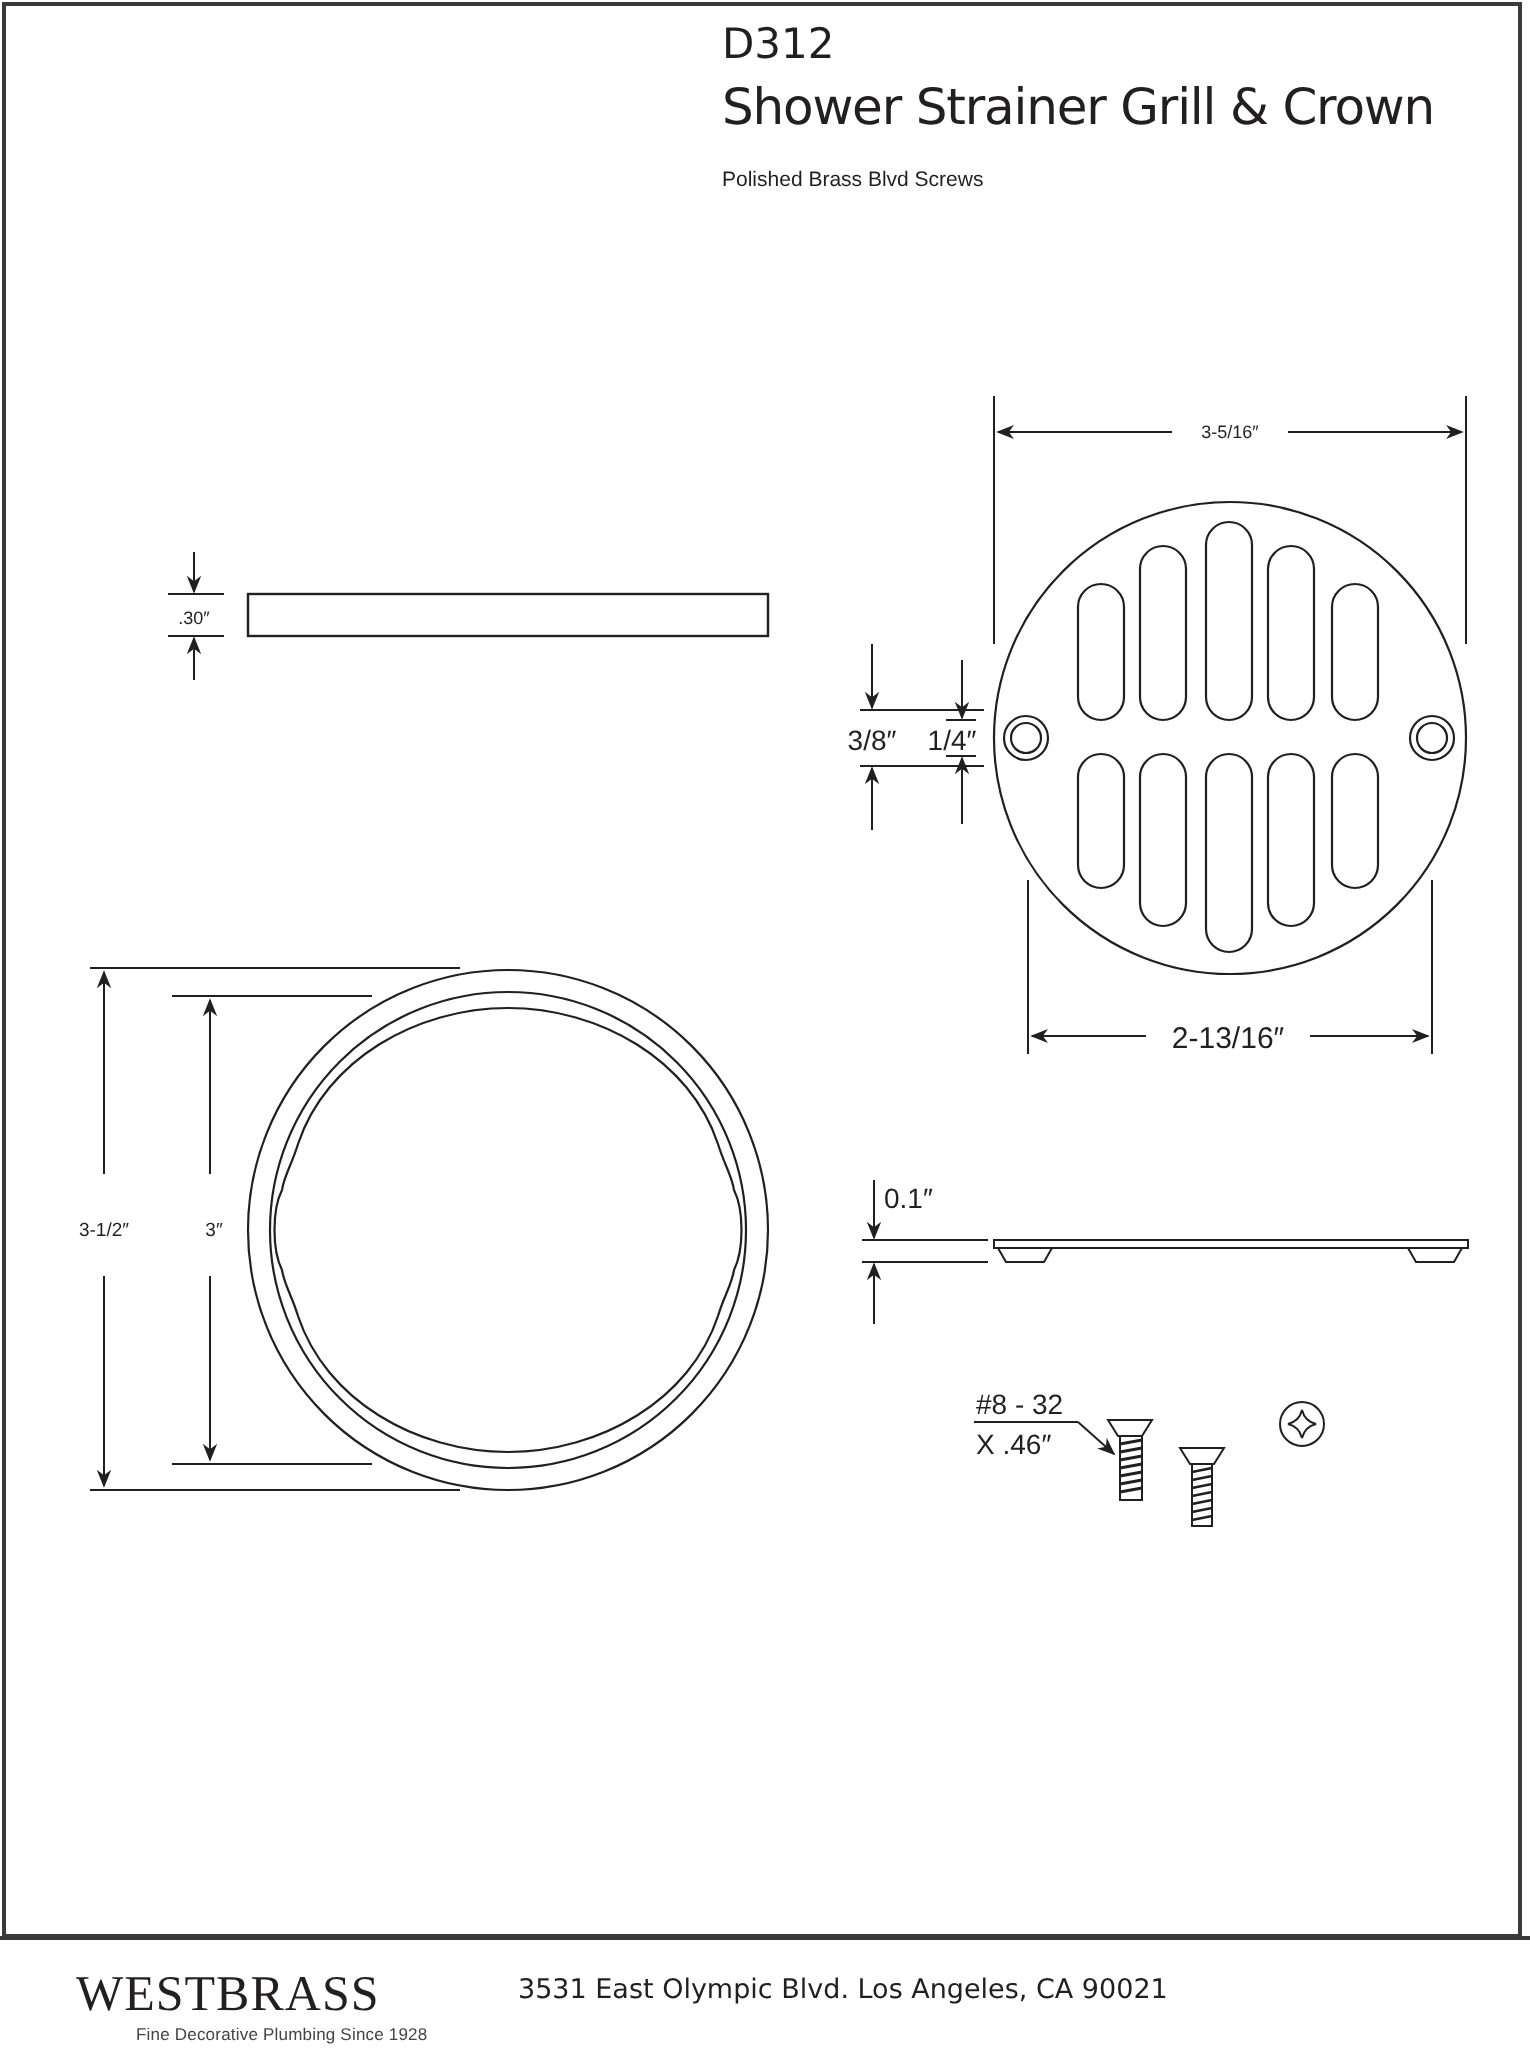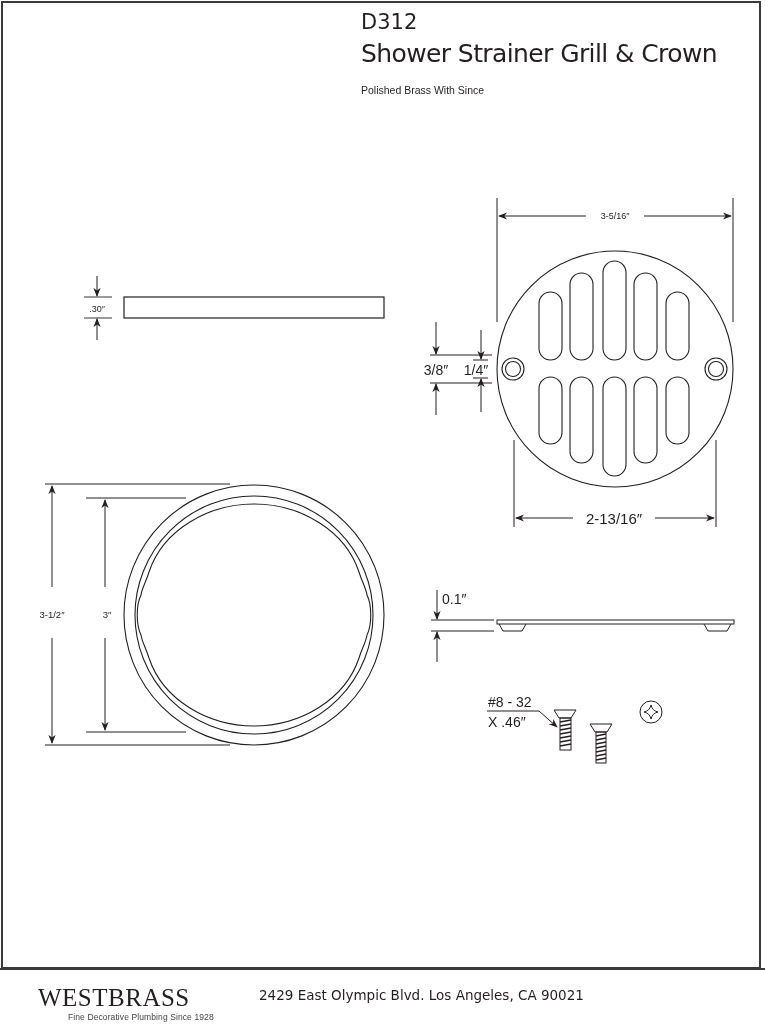--- a/index.html
+++ b/index.html
@@ -17,21 +17,21 @@
     .address { position: absolute; left: 243px; top: 14px; font-family: "DejaVu Sans", sans-serif; font-size: 13.5px; color: #231f20; line-height: 19px; white-space: nowrap; }
   </style>
 </head>
 <body>
 
 <div class="frame"></div>
 
 <div class="title-block">
   <div class="model">D312</div>
   <div class="product">Shower Strainer Grill &amp; Crown</div>
-  <div class="subtitle">Polished Brass With Since</div>
+  <div class="subtitle">Polished Brass Blvd Screws</div>
 </div>
 
 <svg class="drawing" width="765" height="1024" viewBox="0 0 765 1024" xmlns="http://www.w3.org/2000/svg">
   <defs>
     <marker id="arr" viewBox="0 0 10 10" refX="9" refY="5" markerWidth="9" markerHeight="9" orient="auto-start-reverse" markerUnits="userSpaceOnUse">
       <path d="M0,1 L10,5 L0,9 L3,5 z" fill="#231f20"></path>
     </marker>
   </defs>
 
   <g>
@@ -155,15 +155,15 @@
     <path d="M651,705 C652,709 654,711 658,712 C654,713 652,715 651,719 C650,715 648,713 644,712 C648,711 650,709 651,705 Z"></path>
   </g>
 
   <line x1="0" y1="969" x2="765" y2="969" stroke="#3a3a3a" stroke-width="2"></line>
 </svg>
 
 <div class="footer">
   <div class="brand">WESTBRASS</div>
   <div class="tagline">Fine Decorative Plumbing Since 1928</div>
   <div class="address">
-    <div>2429 East Olympic Blvd. Los Angeles, CA  90021</div>
+    <div>3531 East Olympic Blvd. Los Angeles, CA  90021</div>
   </div>
 </div>
 
 </body></html>

